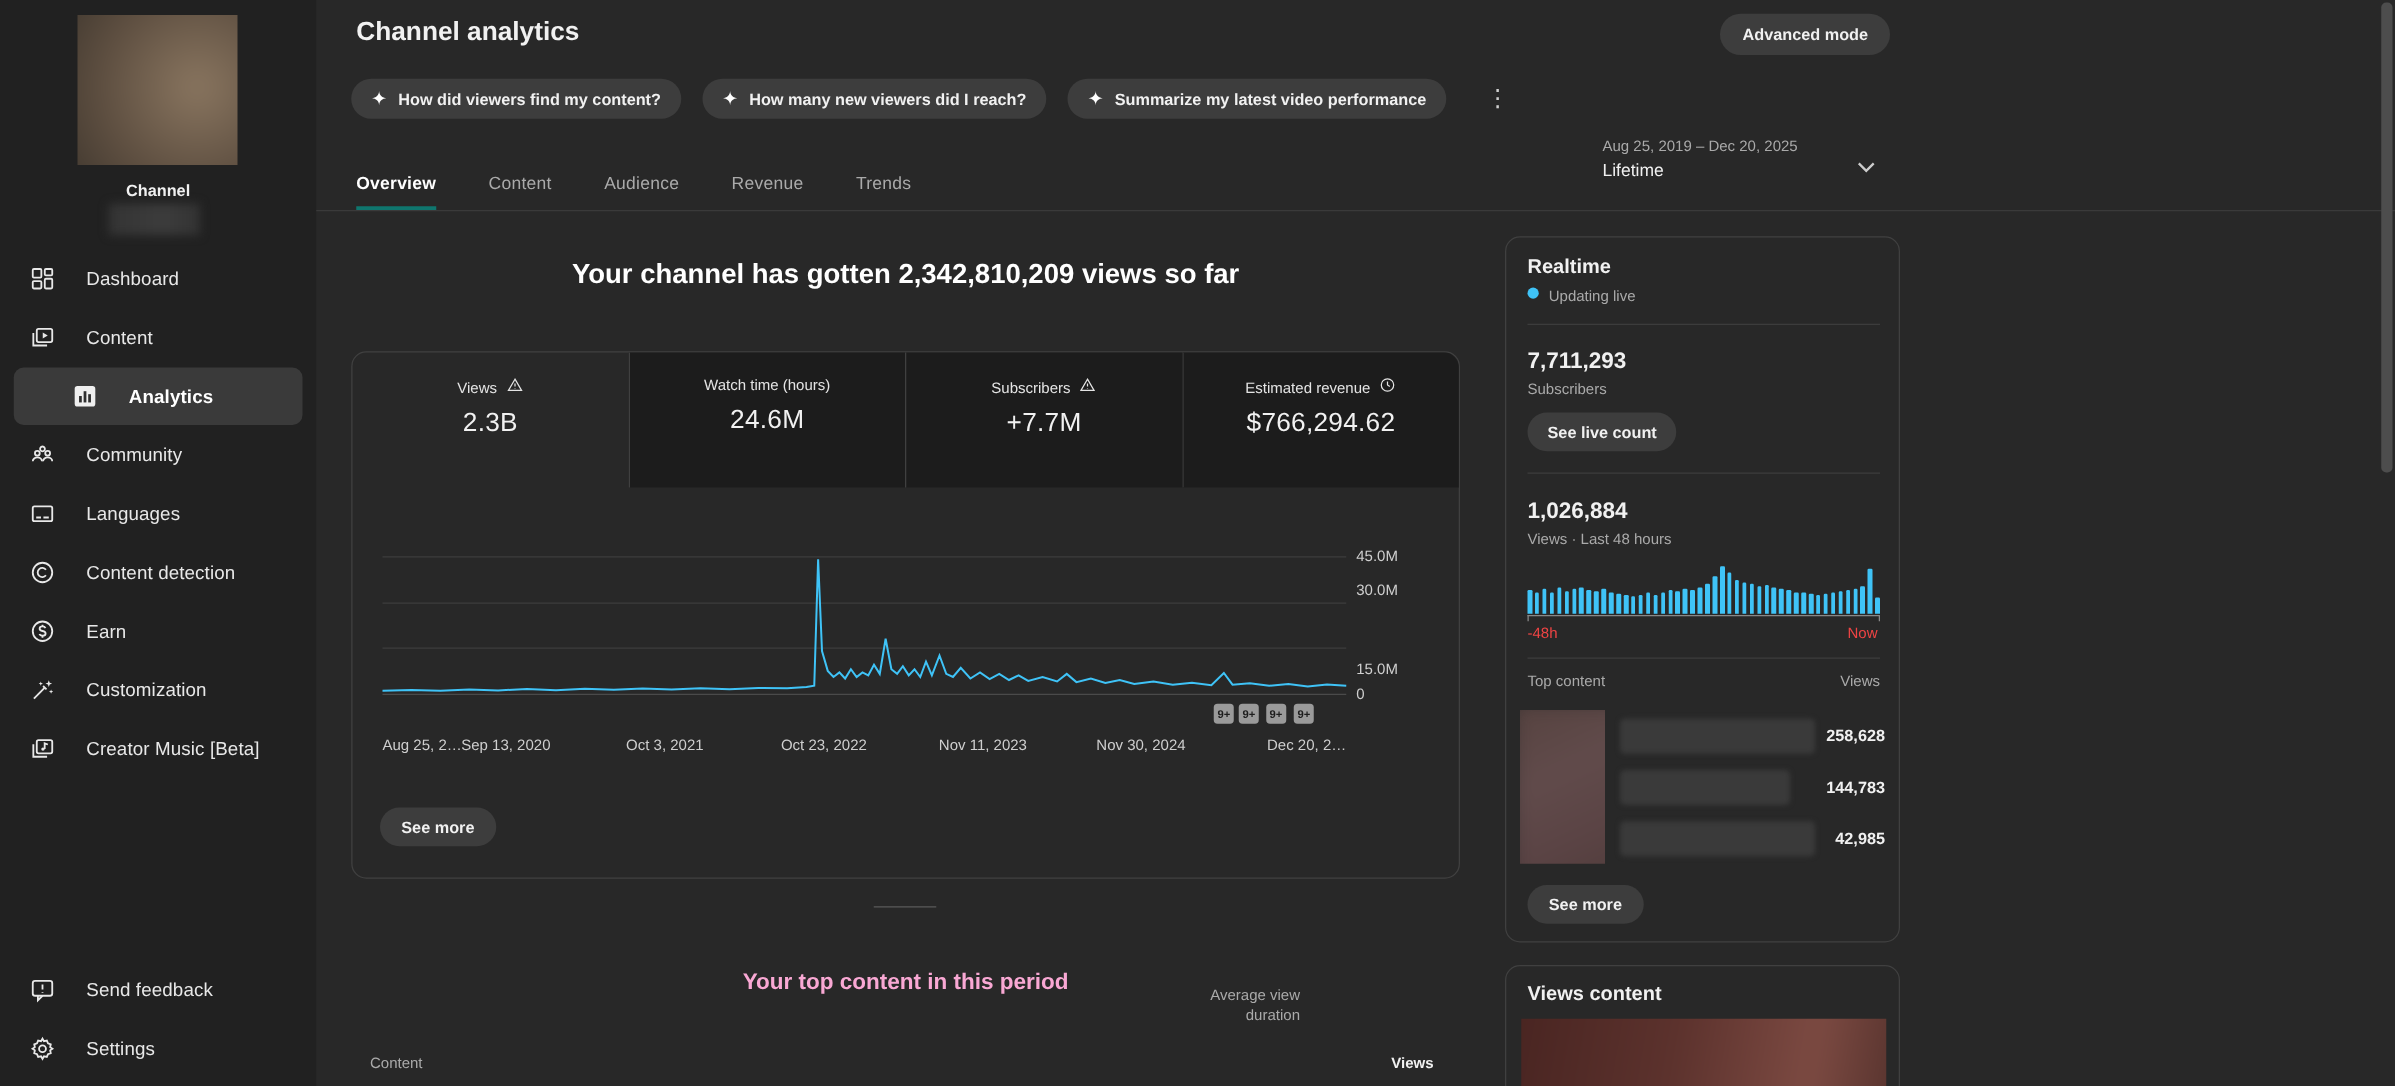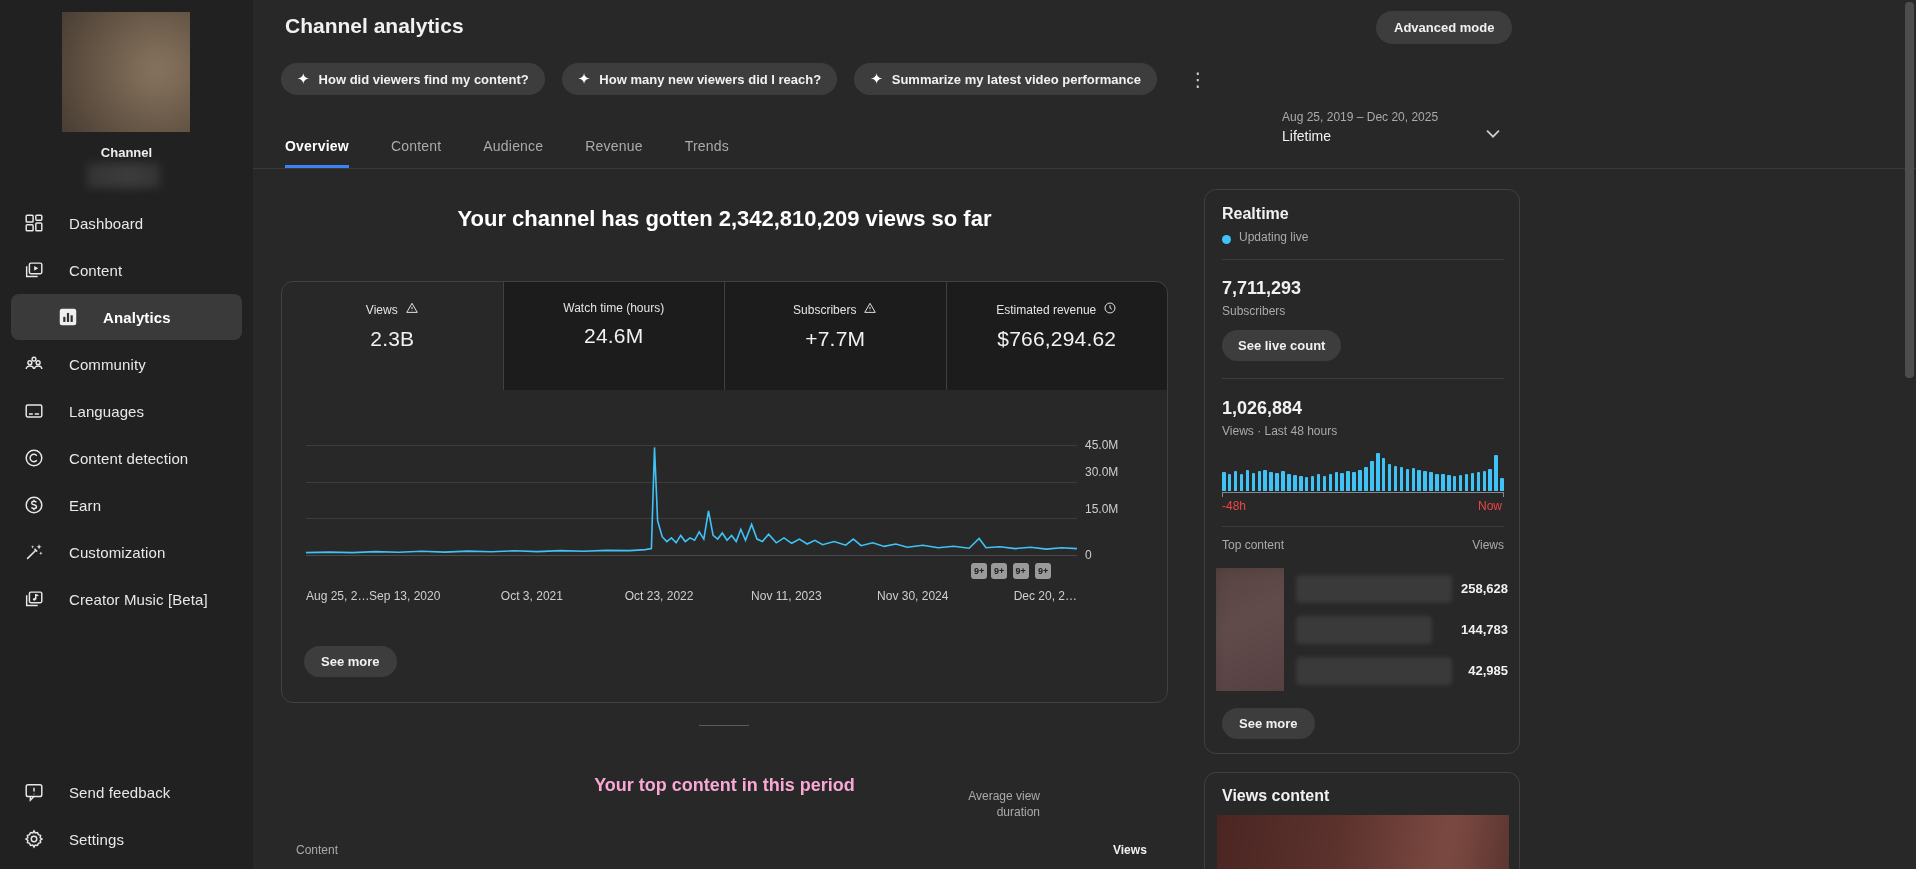--- a/index.html
+++ b/index.html
@@ -27,21 +27,21 @@
   
   .topbar-border { position:absolute; left:253px; top:168px; width:1663px; height:1px; background:#3a3a3a; }
   .page-title { position:absolute; left:285px; top:14px; font-size:21px; font-weight:bold; color:#f1f1f1; }
   .chips { position:absolute; left:281px; top:63px; display:flex; gap:17px; }
   .chip { height:32px; display:flex; align-items:center; padding:0 16px; background:#3d3d3d; border-radius:16px; font-size:13px; font-weight:bold; color:#f1f1f1; cursor:pointer; white-space:nowrap; }
   .chip .spark { color:#fff; font-size:15px; margin-right:9px; }
   .kebab { position:absolute; left:1186px; top:66px; width:24px; height:28px; text-align:center; font-size:19px; color:#cfcfcf; cursor:pointer; line-height:28px; }
   .adv-btn { position:absolute; left:1376px; top:11px; height:33px; padding:0 18px; display:flex; align-items:center; background:#3d3d3d; border-radius:17px; font-size:13px; font-weight:bold; color:#f1f1f1; cursor:pointer; }
   .tabs { position:absolute; left:285px; top:130px; display:flex; gap:42px; height:38px; }
   .tab { font-size:14px; color:#aaa; padding-top:8px; height:38px; cursor:pointer; letter-spacing:.2px; }
-  .tab.active { color:#fff; font-weight:bold; border-bottom:3px solid #3b82f6; }
+  .tab.active { color:#fff; font-weight:bold; border-bottom:3px solid #0f766e; }
   .date-widget { position:absolute; left:1282px; top:110px; width:238px; cursor:pointer; }
   .date-range { font-size:12px; color:#aaa; }
   .date-preset { font-size:14px; color:#f1f1f1; margin-top:4px; }
   .date-chevron { position:absolute; left:200px; top:12px; }
   .date-chevron svg { width:22px; height:22px; stroke:#ccc; stroke-width:2; fill:none; }
 
   
   .headline { position:absolute; left:281px; top:206px; width:887px; text-align:center; font-size:22px; font-weight:bold; color:#fff; }
   .main-card { position:absolute; left:281px; top:281px; width:887px; height:422px; border:1px solid #404040; border-radius:12px; }
   .metric-row { position:absolute; left:0; top:0; width:100%; height:108px; display:flex; }
@@ -62,21 +62,21 @@
   .main-card .see-more { left:22px; top:364px; }
   .mini-divider { position:absolute; left:699px; top:725px; width:50px; height:1px; background:#5a5a5a; }
   .topcontent-title { position:absolute; left:281px; top:775px; width:887px; text-align:center; font-size:18px; font-weight:bold; color:#f9a8d4; }
   .th-content { position:absolute; left:296px; top:843px; font-size:12px; color:#aaa; }
   .th-avd { position:absolute; left:900px; top:788px; width:140px; text-align:right; font-size:12px; color:#aaa; line-height:16px; }
   .th-views { position:absolute; left:1113px; top:843px; font-size:12px; font-weight:bold; color:#f1f1f1; }
 
   
   .rt-card { position:absolute; left:1204px; top:189px; width:316px; height:565px; border:1px solid #404040; border-radius:12px; }
   .rt-title { position:absolute; left:17px; top:15px; font-size:16px; font-weight:bold; color:#f1f1f1; }
-  .rt-status { position:absolute; left:17px; top:40px; display:flex; align-items:flex-end; gap:8px; font-size:12px; color:#aaa; }
+  .rt-status { position:absolute; left:17px; top:40px; display:flex; align-items:flex-start; gap:8px; font-size:12px; color:#aaa; }
   .live-dot { width:9px; height:9px; border-radius:50%; background:#3fc3f7; }
   .rt-div { position:absolute; left:17px; width:282px; height:1px; background:#3c3c3c; }
   .rt-big { position:absolute; left:17px; font-size:18px; font-weight:bold; color:#f1f1f1; }
   .rt-sub { position:absolute; left:17px; font-size:12px; color:#aaa; }
   .rt-btn { position:absolute; left:17px; top:140px; height:31px; padding:0 16px; display:flex; align-items:center; background:#3d3d3d; border-radius:16px; font-size:13px; font-weight:bold; color:#f1f1f1; cursor:pointer; }
   .rt-bars { position:absolute; left:17px; top:262px; width:282px; height:39px; display:flex; align-items:flex-end; gap:2.4px; }
   .rt-bars .bar { flex:1 1 0; background:#3fc3f7; border-radius:1px 1px 0 0; }
   .rt-baseline { position:absolute; left:17px; top:302px; width:282px; height:1px; background:#888; }
   .rt-baseline::before, .rt-baseline::after { content:""; position:absolute; top:0; width:1px; height:5px; background:#888; }
   .rt-baseline::before { left:0; } .rt-baseline::after { right:0; }
@@ -309,21 +309,21 @@
           </div>
           <div class="metric-value">$766,294.62</div>
         </div>
       </div>
     <div class="chart-layer" id="main-chart">
         <div class="gridline" style="top: 163px;"></div>
         <div class="ytick" style="top: 156px;">45.0M</div>
         <div class="gridline" style="top: 199.667px;"></div>
         <div class="ytick" style="top: 183px;">30.0M</div>
         <div class="gridline" style="top: 236.333px;"></div>
-        <div class="ytick" style="top: 220px;">15.0M</div>
+        <div class="ytick" style="top: 246px;">15.0M</div>
         <div class="gridline zero" style="top: 273px;"></div>
         <div class="ytick" style="top: 266px;">0</div>
         <div class="xtick" style="left: 24px; transform: none;">Aug 25, 2…</div>
         <div class="xtick" style="left: 122.688px; transform: translateX(-50%);">Sep 13, 2020</div>
         <div class="xtick" style="left: 249.903px; transform: translateX(-50%);">Oct 3, 2021</div>
         <div class="xtick" style="left: 377.118px; transform: translateX(-50%);">Oct 23, 2022</div>
         <div class="xtick" style="left: 504.333px; transform: translateX(-50%);">Nov 11, 2023</div>
         <div class="xtick" style="left: 630.777px; transform: translateX(-50%); text-align: right;">Nov 30, 2024</div>
         <div class="xtick" style="left: 795px; transform: translateX(-100%);">Dec 20, 2…</div>
         <svg width="887" height="422" style="position: absolute; left: 0px; top: 0px;">

